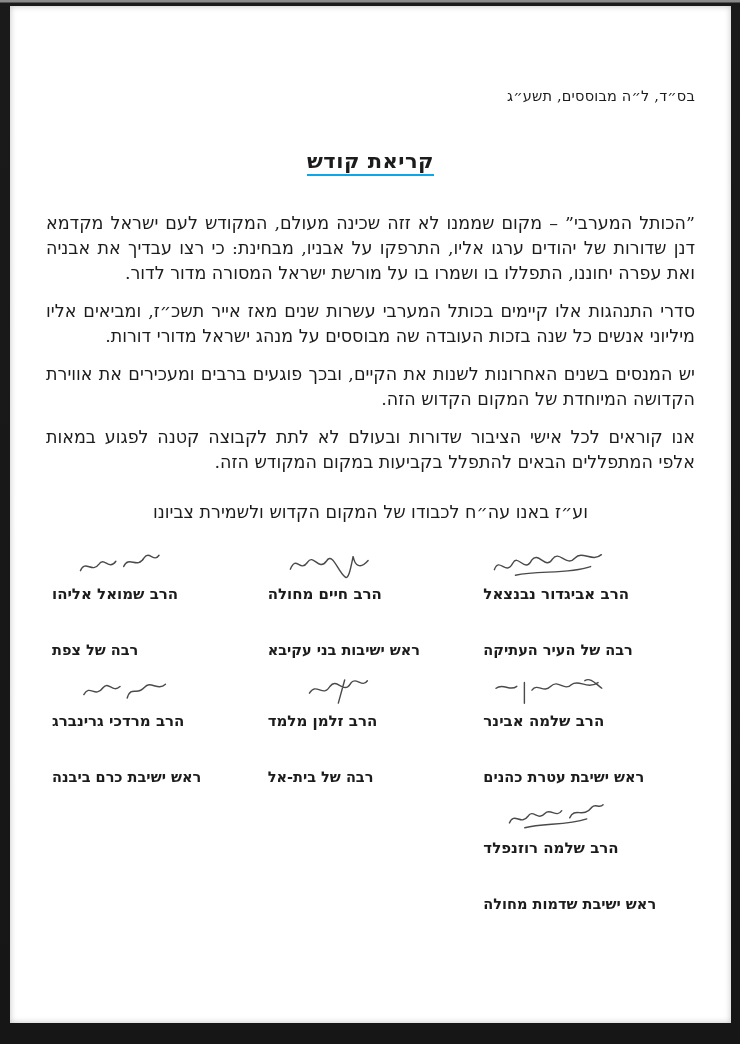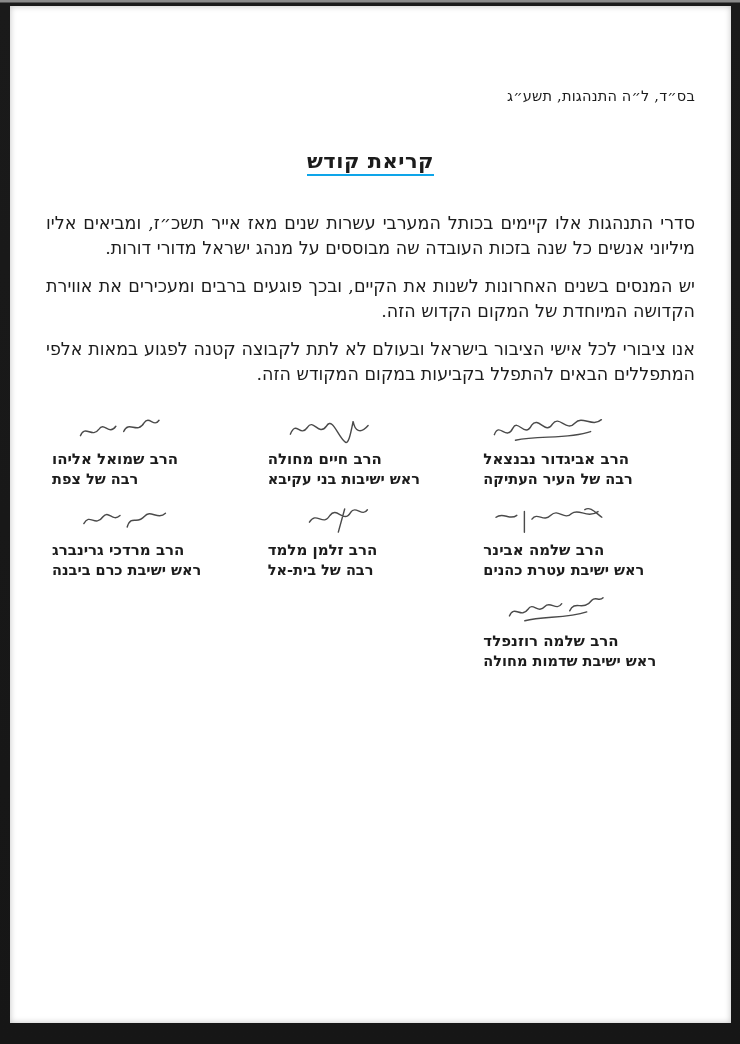--- a/index.html
+++ b/index.html
@@ -52,40 +52,42 @@
     row-gap:15px;
     margin-top:26px;
     padding:0 6px;
   }
   .sig-cell { display:flex; flex-direction:column; align-items:flex-end; text-align:center; }
   .sig-svg { height:34px; width:130px; margin-bottom:2px; }
   .sig-svg path { fill:none; stroke:#4a4a4a; stroke-width:1.5; stroke-linecap:round; }
   .tilt-a { transform:rotate(-3deg); }
   .tilt-b { transform:rotate(2deg); }
   .sig-name { font-weight:bold; font-size:15px; line-height:20px; white-space:nowrap; }
-  .sig-role { font-weight:bold; font-size:14.5px; line-height:20px; white-space:nowrap; }
+  .sig-role { font-weight:bold; font-size:14.5px; line-height:20px; white-space:nowrap;margin-top:36px; }
 </style>
 </head>
 <body>
 
 <div class="scan-frame">
   <div class="page">
 
-    <div class="date-line">בס״ד, ל״ה התנהגות, תשע״ג</div>
+    <div class="date-line">בס״ד, ל״ה מבוססים, תשע״ג</div>
 
     <div class="title-wrap">
       <span class="doc-title">קריאת קודש</span>
     </div>
 
     <div class="body-text">
+      <p class="para">”הכותל המערבי” – מקום שממנו לא זזה שכינה מעולם, המקודש לעם ישראל מקדמא דנן שדורות של יהודים ערגו אליו, התרפקו על אבניו, מבחינת: כי רצו עבדיך את אבניה ואת עפרה יחוננו, התפללו בו ושמרו בו על מורשת ישראל המסורה מדור לדור.</p>
       <p class="para">סדרי התנהגות אלו קיימים בכותל המערבי עשרות שנים מאז אייר תשכ״ז, ומביאים אליו מיליוני אנשים כל שנה בזכות העובדה שה מבוססים על מנהג ישראל מדורי דורות.</p>
       <p class="para">יש המנסים בשנים האחרונות לשנות את הקיים, ובכך פוגעים ברבים ומעכירים את אווירת הקדושה המיוחדת של המקום הקדוש הזה.</p>
-      <p class="para">אנו ציבורי לכל אישי הציבור בישראל ובעולם לא לתת לקבוצה קטנה לפגוע במאות אלפי המתפללים הבאים להתפלל בקביעות במקום המקודש הזה.</p>
+      <p class="para">אנו קוראים לכל אישי הציבור שדורות ובעולם לא לתת לקבוצה קטנה לפגוע במאות אלפי המתפללים הבאים להתפלל בקביעות במקום המקודש הזה.</p>
     </div>
 
+    <div class="closing">וע״ז באנו עה״ח לכבודו של המקום הקדוש ולשמירת צביונו</div>
 
     <div class="sig-grid">
 
       <div class="sig-cell">
         <svg class="sig-svg tilt-a" viewBox="0 0 130 36">
           <path d="M8 20 C14 6 20 28 28 14 C34 4 40 26 48 12 C56 2 62 24 70 12 C78 2 84 22 94 12 C102 4 112 18 122 10"></path>
           <path d="M30 27 C55 23 85 29 110 22"></path>
         </svg>
         <div class="sig-name">הרב אביגדור נבנצאל</div>
         <div class="sig-role">רבה של העיר העתיקה</div>

